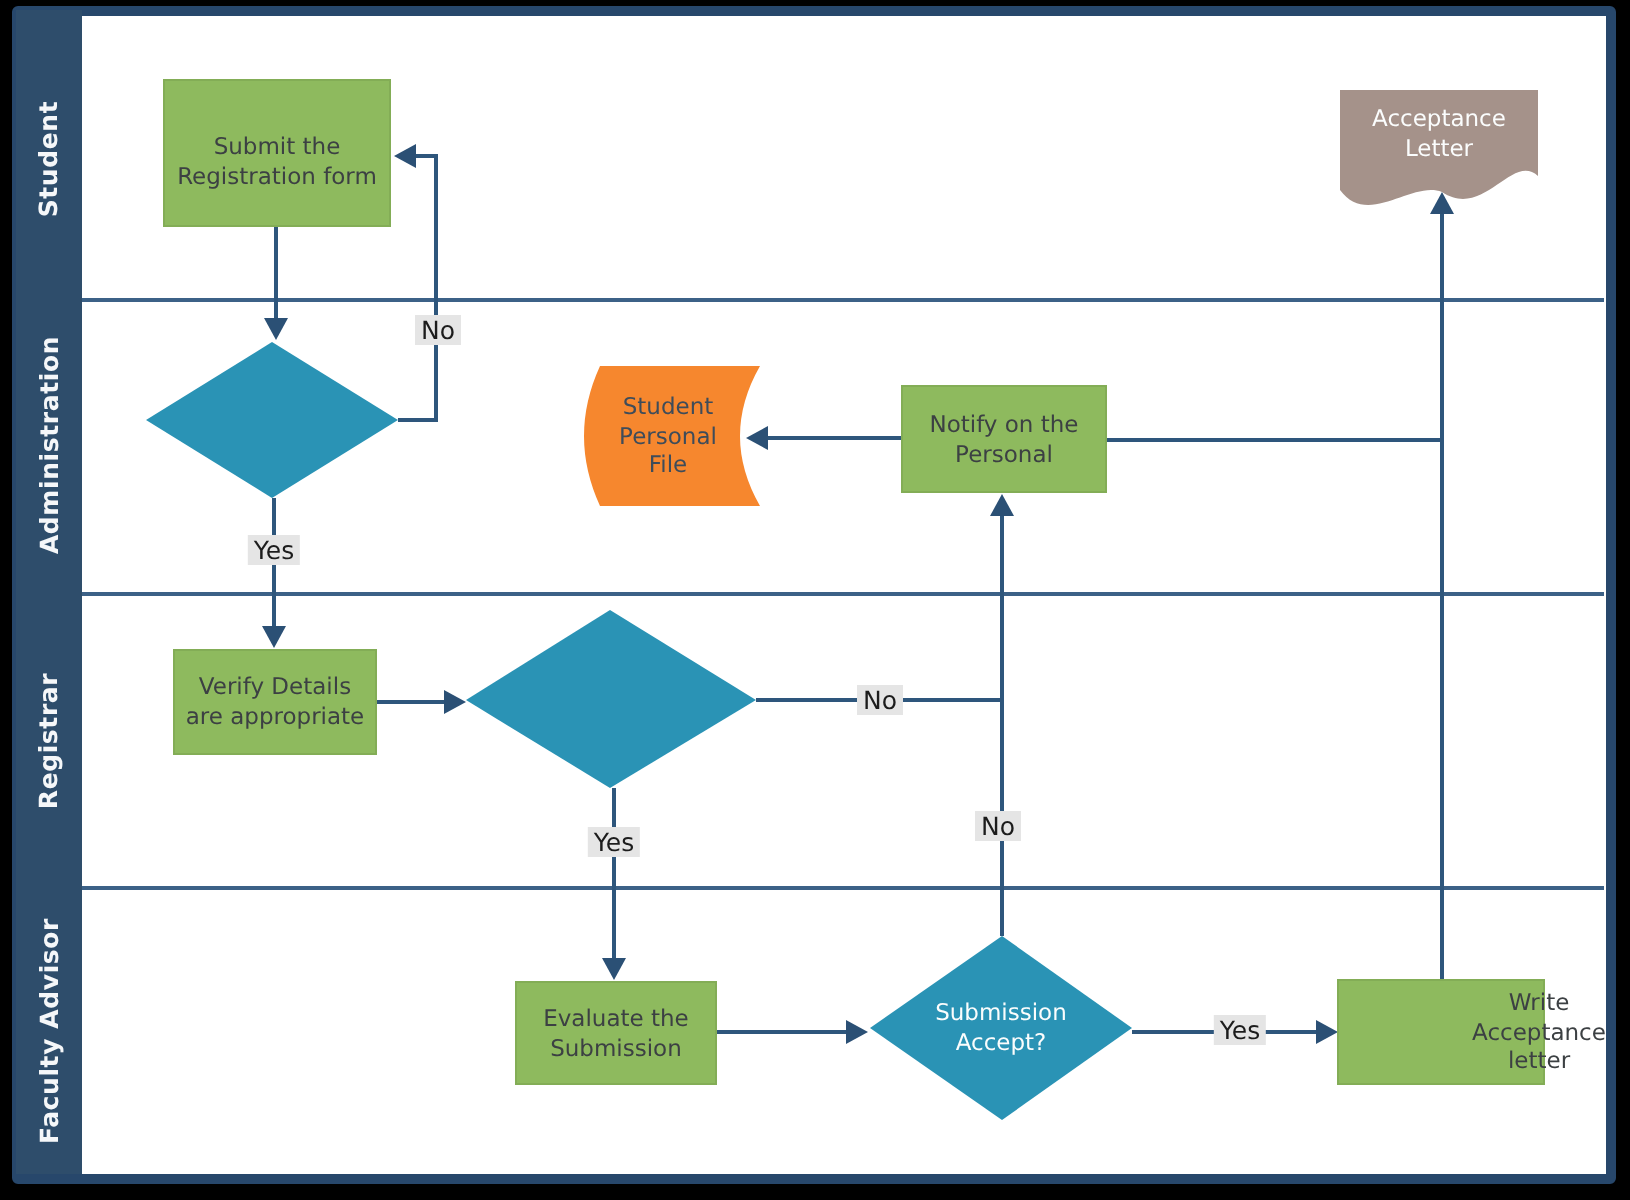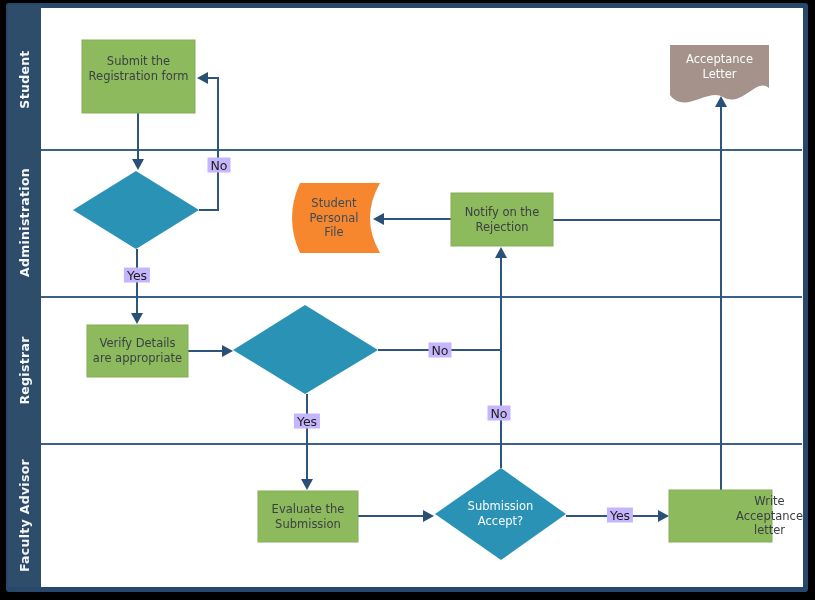--- a/index.html
+++ b/index.html
@@ -12,21 +12,21 @@
               justify-content:center;color:#f5f7f9;font-weight:bold;font-size:12.5px;}
   .lane-label span{transform:rotate(-90deg);white-space:nowrap;letter-spacing:.3px;}
   .divider{position:absolute;left:41px;width:761px;height:2px;background:#3c6187;}
   svg.layer{position:absolute;left:0;top:0;z-index:3;}
   .node-label{position:absolute;z-index:4;display:flex;align-items:center;justify-content:center;
               text-align:center;white-space:pre-line;font-size:11.5px;line-height:1.3;
               pointer-events:none;}
   .txt-dark{color:#3c4043;}
   .txt-white{color:#fbfdfd;}
   .txt-file{color:#3e4c5a;}
-  .edge-label{position:absolute;z-index:5;transform:translate(-50%,-50%);background:#c4b5fd;
+  .edge-label{position:absolute;z-index:5;transform:translate(-50%,-50%);background:#e5e5e5;
               padding:0 3px;font-size:12.5px;color:#1c1c1c;pointer-events:none;}
 </style>
 </head>
 <body>
 
 <div id="stage">
   <div class="panel"></div>
   <div class="sidebar"></div>
 
   <div class="lane-label" style="top:9px;height:140px;">
@@ -102,29 +102,29 @@
     <polygon points="136,171 199,210 136,249 73,210" fill="#2a93b5" stroke="none"></polygon>
     <path d="M300,183 H380 Q360,218 380,253 H300 Q284,218 300,183 Z" fill="#f6872e" stroke="none"></path>
     <rect x="451" y="193" width="102" height="53" fill="#8eba5e" stroke="#83ad56"></rect>
     <rect x="87" y="325" width="101" height="52" fill="#8eba5e" stroke="#83ad56"></rect>
     <polygon points="305,305 378,350 305,394 233,350" fill="#2a93b5" stroke="none"></polygon>
     <rect x="258" y="491" width="100" height="51" fill="#8eba5e" stroke="#83ad56"></rect>
     <polygon points="501,468 566,514 501,560 435,514" fill="#2a93b5" stroke="none"></polygon>
     <rect x="669" y="490" width="103" height="52" fill="#8eba5e" stroke="#83ad56"></rect>
   </svg>
 
-  <div class="node-label txt-dark" style="left:82px;top:32px;width:113px;height:73px;">Submit the
+  <div class="node-label txt-dark" style="left:82px;top:44px;width:113px;height:73px;">Submit the
 Registration form</div>
   <div class="node-label txt-white" style="left:670px;top:43px;width:99px;height:48px;">Acceptance
 Letter</div>
   <div class="node-label txt-file" style="left:292px;top:183px;width:84px;height:70px;">Student
 Personal
 File</div>
   <div class="node-label txt-dark" style="left:451px;top:193px;width:102px;height:53px;">Notify on the
-Rejection</div>
+Personal</div>
   <div class="node-label txt-dark" style="left:87px;top:325px;width:101px;height:52px;text-align:center;">Verify Details
 are appropriate</div>
   <div class="node-label txt-dark" style="left:258px;top:491px;width:100px;height:51px;">Evaluate the
 Submission</div>
   <div class="node-label txt-white" style="left:435px;top:468px;width:131px;height:92px;">Submission
 Accept?</div>
   <div class="node-label txt-dark" style="left:702px;top:490px;width:103px;height:52px;margin-left:16px;">Write
 Acceptance
 letter</div>
 

